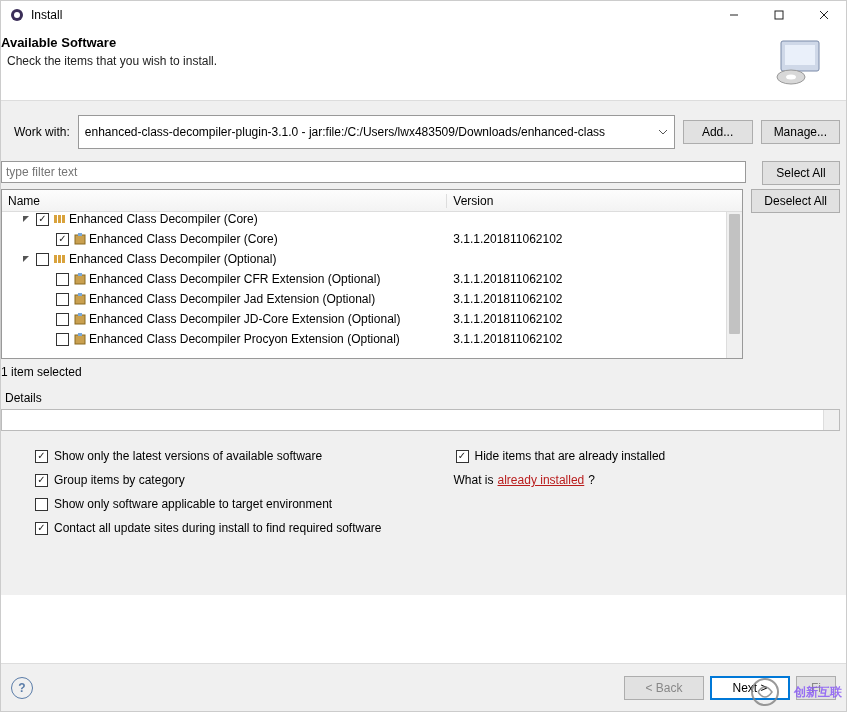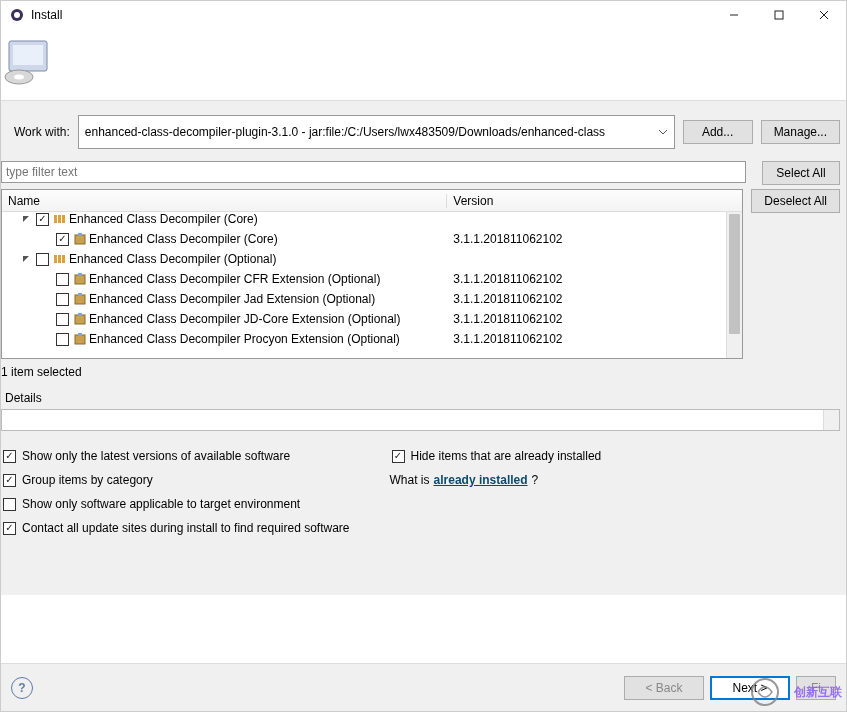--- a/index.html
+++ b/index.html
@@ -41,22 +41,22 @@
 .side-btns { display:flex; flex-direction:column; gap:6px; margin-top:4px; margin-left:8px; }
 .scrollbar-v { position:absolute; right:0; top:0; bottom:0; width:16px; background:#f0f0f0; border-left:1px solid #ddd; }
 .scrollbar-v .thumb { position:absolute; left:2px; right:2px; top:2px; height:120px; background:#c2c2c2; border-radius:1px; }
 .status-line { padding: 6px 0 8px 0; background:#f0f0f0; }
 .details-area { padding: 0 6px 0 0; background:#f0f0f0; }
 .details-lbl { padding:4px 0 4px 4px; }
 .details-box { height:22px; border:1px solid #bbb; background:#fff; position:relative; }
 .details-box .sb { position:absolute; right:0; top:0; bottom:0; width:16px; background:#f0f0f0; border-left:1px solid #ddd; }
 .options-area { display:flex; padding:18px 6px 0 0; background:#f0f0f0; gap:40px; }
 .options-col { display:flex; flex-direction:column; gap:10px; }
-.optrow { display:flex; align-items:center; gap:4px; }
-a.link { color:#0c4a6e; text-decoration:underline; cursor:pointer;font-weight:bold; }
+.optrow { display:flex; align-items:center; gap:4px;margin-left:32px; }
+a.link { color:#b91c1c; text-decoration:underline; cursor:pointer; }
 .footer { position:absolute; bottom:0; left:0; right:0; height:48px; border-top:1px solid #ddd; display:flex; align-items:center; padding:0 10px; background:#f0f0f0; }
 .footer .help { width:22px; height:22px; border:1.5px solid #5a7ca8; border-radius:50%; display:flex; align-items:center; justify-content:center; color:#5a7ca8; font-weight:bold; cursor:pointer; }
 .footer .spacer { flex:1; }
 .footer .btn { min-width:80px; margin-left:6px; }
 .footer .btn.primary { border:2px solid #0078d7; background:#fff; }
 .footer .btn.disabled { color:#888; }
 .watermark { position:absolute; right:4px; bottom:4px; opacity:0.85; display:flex; align-items:center; gap:2px; pointer-events:none; }
 .midbg { background:#f0f0f0; padding-bottom:60px; }
 </style>
 </head>
@@ -83,20 +83,24 @@
     </div>
   <div class="winbtn">
       <svg viewBox="0 0 10 10">
         <line x1="1" y1="1" x2="9" y2="9" stroke="#222" stroke-width="1"></line>
         <line x1="9" y1="1" x2="1" y2="9" stroke="#222" stroke-width="1"></line>
       </svg>
     </div>
 </div>
 
 <div class="header-area">
+  <div class="header-text">
+    <h1>Available Software</h1>
+    <p>Check the items that you wish to install.</p>
+  </div>
   <div class="header-icon">
     <svg viewBox="0 0 55 55">
       <rect x="8" y="6" width="38" height="30" rx="2" fill="#cfd8e8" stroke="#7a8aa8"></rect>
       <rect x="12" y="10" width="30" height="20" fill="#eaf0fa"></rect>
       <ellipse cx="18" cy="42" rx="14" ry="7" fill="#d8d8d8" stroke="#999"></ellipse>
       <ellipse cx="18" cy="42" rx="5" ry="2.5" fill="#fff"></ellipse>
     </svg>
   </div>
 </div>
 <div class="sep"></div>

